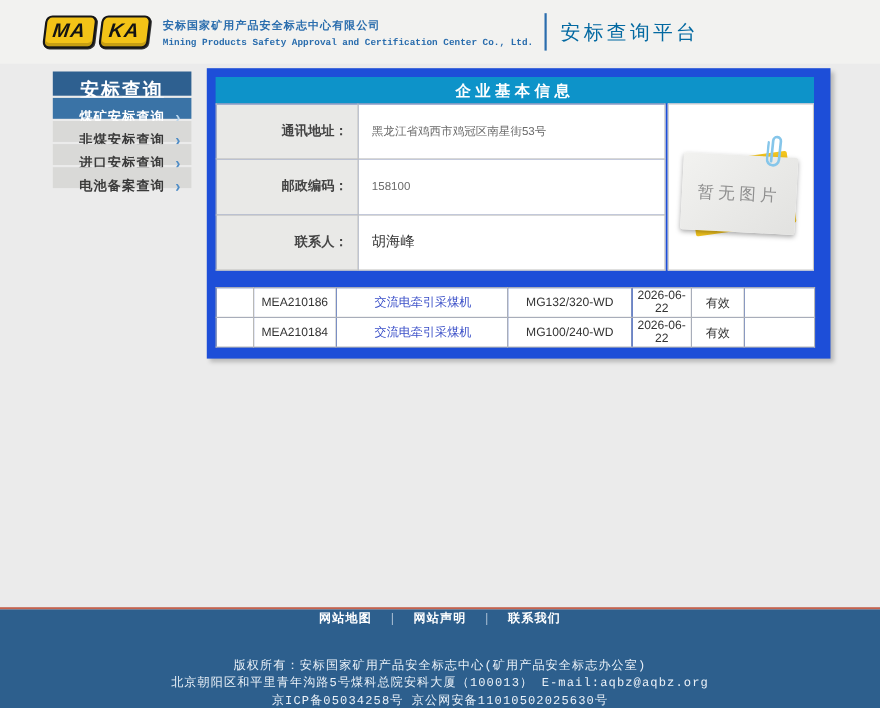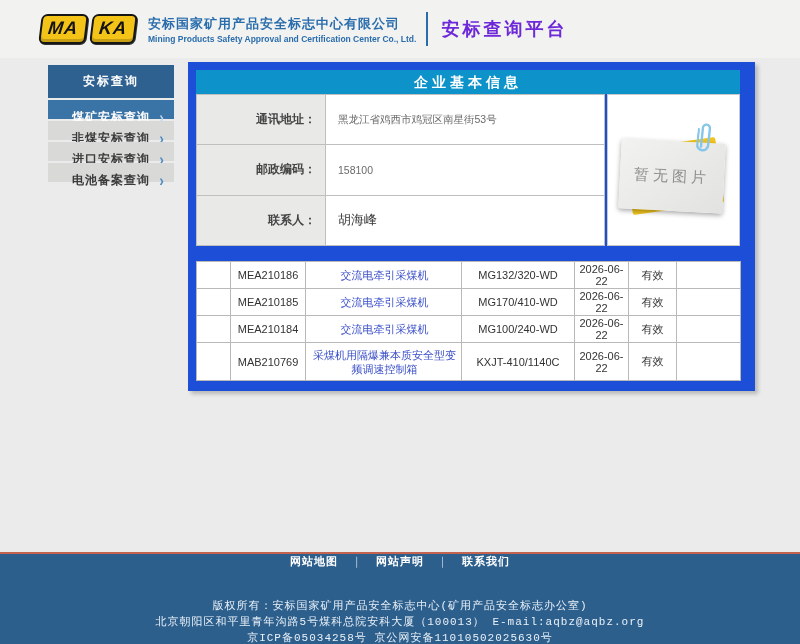--- a/index.html
+++ b/index.html
@@ -22,31 +22,32 @@
   .logo-badge {
     background:#f3c317; color:#131313;
     border:2px solid #161616; border-radius:6px;
     font-weight:bold; font-style:italic; font-size:18px;
     padding:2px 7px 3px 6px;
     transform:skewX(-7deg);
     box-shadow:inset 0 -3px 0 rgba(0,0,0,.18), 1px 1px 0 #333;
     letter-spacing:1px;
   }
   .org-block { display:flex; flex-direction:column; justify-content:center; }
-  .org-cn { color:#2a6dad; font-weight:bold; font-size:13px; letter-spacing:1px; line-height:19px; }
-  .org-en { color:#2a6dad; font-weight:bold; font-size:8.5px; line-height:12px; }
+  .org-cn { color:#2a6dad; font-weight:bold; font-size:10px; letter-spacing:1px; line-height:19px; }
+  .org-en { color:#2a6dad; font-weight:bold; font-size:8.5px; line-height:12px;font-family:Liberation Mono, monospace; }
   .header-divider { width:2px; height:34px; background:#2a6dad; margin:0 13px 0 10px; }
-  .platform-title { color:#6d28d9; font-weight:bold; font-size:18px; letter-spacing:3px; }
+  .platform-title { color:#0369a1; font-weight:normal; font-size:18px; letter-spacing:3px; }
 
   
   .sidebar { position:absolute; left:48px; top:65px; width:126px; }
   .sidebar-title {
-    background:#2e6090; color:#fff; font-weight:bold; font-size:12px;
-    height:33px; line-height:33px; text-align:center; letter-spacing:2px;
+    background:#2e6090; color:#fff; font-weight:bold; font-size:17px;
+    height:22px; line-height:33px; text-align:center; letter-spacing:2px;
     margin-bottom:2px;
+    text-decoration:underline;
   }
   .side-item {
     position:relative; height:19px; line-height:34px; margin-bottom:2px;
     background:#d9d9d7; color:#3a3a3a; font-size:12px; font-weight:bold;
     text-align:center; cursor:pointer; letter-spacing:1px;
   }
   .side-item .chev {
     position:absolute; right:9px; top:0; font-size:14px; font-weight:bold;
     color:#4e8cc6; transform:scaleY(1.15);
   }
@@ -209,41 +210,23 @@
       <td></td>
       <td>MEA210186</td>
       <td class="name-cell"><a class="product-link">交流电牵引采煤机</a></td>
       <td>MG132/320-WD</td>
       <td>2026-06-22</td>
       <td>有效</td>
       <td></td>
     </tr>
     <tr>
       <td></td>
-      <td>MEA210185</td>
-      <td class="name-cell"><a class="product-link">交流电牵引采煤机</a></td>
-      <td>MG170/410-WD</td>
-      <td>2026-06-22</td>
-      <td>有效</td>
-      <td></td>
-    </tr>
-    <tr>
-      <td></td>
       <td>MEA210184</td>
       <td class="name-cell"><a class="product-link">交流电牵引采煤机</a></td>
       <td>MG100/240-WD</td>
-      <td>2026-06-22</td>
-      <td>有效</td>
-      <td></td>
-    </tr>
-    <tr class="tall">
-      <td></td>
-      <td>MAB210769</td>
-      <td class="name-cell"><a class="product-link">采煤机用隔爆兼本质安全型变频调速控制箱</a></td>
-      <td>KXJT-410/1140C</td>
       <td>2026-06-22</td>
       <td>有效</td>
       <td></td>
     </tr>
   </tbody>
     </table>
 </div>
 
 <div class="footer-rule"></div>
 <div class="site-footer">

